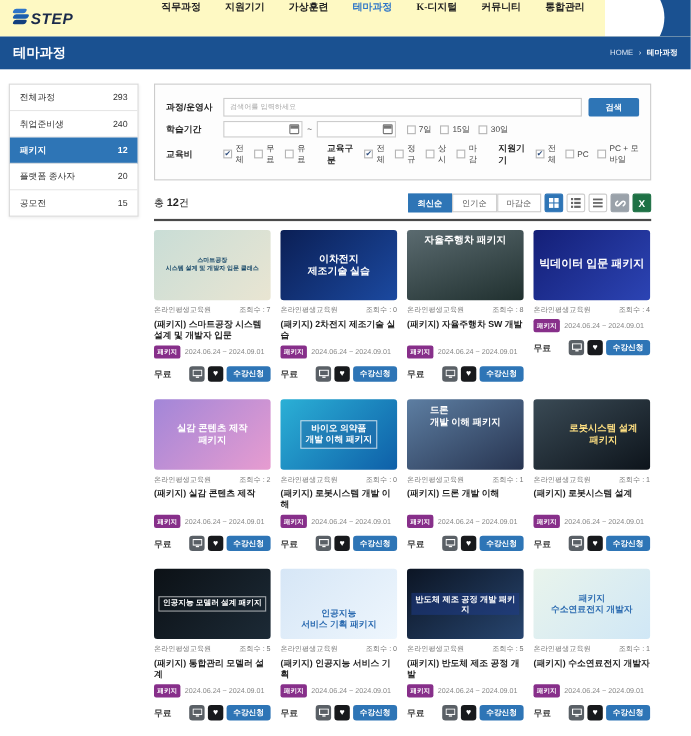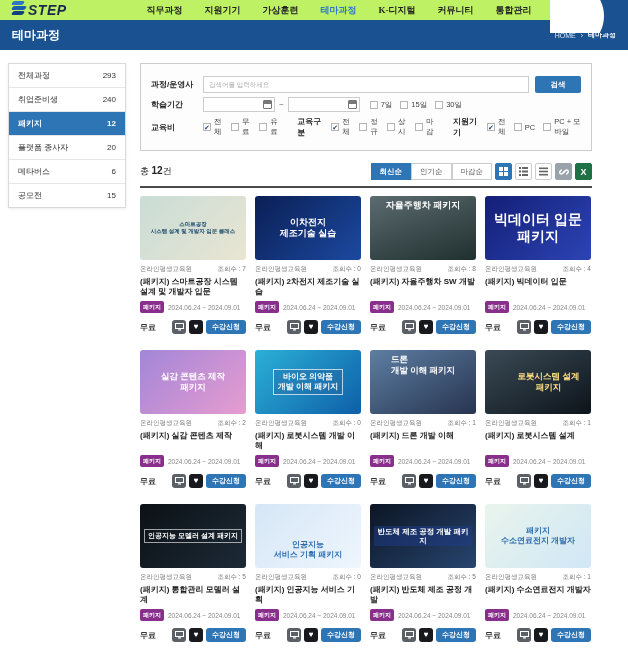--- a/index.html
+++ b/index.html
@@ -1,20 +1,20 @@
 <!DOCTYPE html>
 <html><head>
 <meta charset="utf-8">
 <style>
   * { margin:0; padding:0; box-sizing:border-box; }
   html,body { width:628px; height:669px; overflow:hidden; background:#fff;
     font-family:"Liberation Sans","DejaVu Sans",sans-serif; }
 
   
-  .header { position:relative; height:20px; background:#bef264; display:flex; align-items:center; }
+  .header { position:relative; height:33px; background:#fef9c3; display:flex; }
   .logo { display:flex; align-items:center; margin-left:12px; cursor:pointer; }
   .logo-s { width:14px; height:18px; margin-right:2px; position:relative; }
   .logo-s span { position:absolute; left:0; height:4px; background:#2e75c8; border-radius:2px; transform:skewX(-25deg); }
   .logo-s span:nth-child(1){ top:0; width:12px; }
   .logo-s span:nth-child(2){ top:5px; width:14px; background:#1b5fae; }
   .logo-s span:nth-child(3){ top:10px; width:12px; background:#123f7e; }
   .logo-text { font-size:14px; font-weight:bold; font-style:italic; color:#1b2a4a; letter-spacing:0.5px; }
   .nav { display:flex; gap:22px; margin-left:80px;font-family:Liberation Serif, serif; }
   .nav-item { font-size:9px; font-weight:bold; color:#222; cursor:pointer; white-space:nowrap; }
   .nav-item.active { color:#2e75c8; }
@@ -72,21 +72,21 @@
   .results-divider { height:2px; background:#4a4a4a; margin-top:6px; }
 
   
   .grid { display:grid; grid-template-columns:repeat(4,106px); gap:16px 9px; margin-top:8px; }
   .card { width:106px; cursor:pointer; }
   .thumb { width:106px; height:64px; border-radius:3px; display:flex; align-items:center; justify-content:center; text-align:center; overflow:hidden; padding:4px; }
   .thumb-text { white-space:pre-line; line-height:1.25; }
   .theme-1 { background:linear-gradient(135deg,#c9ddd6,#e9e5d2); } .theme-1 .thumb-text{ color:#1a4a6a; font-size:5.5px; font-weight:bold; }
   .theme-2 { background:linear-gradient(135deg,#0b1f55,#1b49a0); } .theme-2 .thumb-text{ color:#fff; font-size:9px; font-weight:bold; }
   .theme-3 { background:linear-gradient(160deg,#5b6b70,#20302f); } .theme-3 .thumb-text{ color:#fff; font-size:9px; font-weight:bold; align-self:flex-start; }
-  .theme-4 { background:linear-gradient(135deg,#141f77,#2c44b4); } .theme-4 .thumb-text{ color:#fff; font-size:14px; font-weight:bold; }
+  .theme-4 { background:linear-gradient(135deg,#141f77,#2c44b4); } .theme-4 .thumb-text{ color:#fff; font-size:10px; font-weight:bold; }
   .theme-5 { background:linear-gradient(135deg,#a286d8,#e79cd0); } .theme-5 .thumb-text{ color:#fff; font-size:8.5px; font-weight:bold; }
   .theme-6 { background:linear-gradient(135deg,#2bb0d6,#0e5fa8); } .theme-6 .thumb-text{ color:#fff; font-size:8px; font-weight:bold; border:1px solid rgba(255,255,255,0.7); padding:2px 4px; background:rgba(40,100,160,0.35); }
   .theme-7 { background:linear-gradient(150deg,#5d7ea2,#273450); } .theme-7 .thumb-text{ color:#fff; font-size:8.5px; font-weight:bold; align-self:flex-start; text-align:left; }
   .theme-8 { background:linear-gradient(150deg,#39ununk,#000); background:linear-gradient(150deg,#3a4a55,#0d141b); } .theme-8 .thumb-text{ color:#ffe082; font-size:8.5px; font-weight:bold;margin-left:21px; }
   .theme-9 { background:linear-gradient(135deg,#0c1116,#1c2a36); } .theme-9 .thumb-text{ color:#fff; font-size:7px; font-weight:bold; border:1px solid rgba(255,255,255,0.6); padding:2px 3px; }
   .theme-10 { background:linear-gradient(135deg,#d6e6f6,#eef6fd); } .theme-10 .thumb-text{ color:#2a6ab0; font-size:8px; font-weight:bold;margin-top:28px; }
   .theme-11 { background:linear-gradient(145deg,#0c1524,#27456f); } .theme-11 .thumb-text{ color:#fff; font-size:7.5px; font-weight:bold; background:rgba(30,60,140,0.5); padding:1px 3px; }
   .theme-12 { background:linear-gradient(135deg,#e9f4ec,#d0e7f6); } .theme-12 .thumb-text{ color:#2a6ab0; font-size:8px; font-weight:bold; }
   .meta-row { display:flex; justify-content:space-between; margin-top:5px; }
   .provider { font-size:6.5px; color:#777; }
@@ -149,24 +149,20 @@
     </div>
     <div class="side-row active">
       <span>패키지</span>
       <span class="side-count">12</span>
     </div>
     <div class="side-row">
       <span>플랫폼 종사자</span>
       <span class="side-count">20</span>
     </div>
     <div class="side-row">
-      <span>메타버스</span>
-      <span class="side-count">6</span>
-    </div>
-    <div class="side-row">
       <span>공모전</span>
       <span class="side-count">15</span>
     </div>
   </div>
 
   <div class="content">
 
     <div class="filter-box">
       <div class="f-row">
         <span class="f-label">과정/운영사</span>
@@ -393,21 +389,20 @@
   </div>
 
   <div class="card">
     <div class="thumb theme-4">
       <span class="thumb-text">빅데이터 입문 패키지</span>
     </div>
     <div class="meta-row">
       <span class="provider">온라인평생교육원</span>
       <span class="views">조회수 : 4</span>
     </div>
-    <div class="title">(패키지) 빅데이터 입문</div>
     <div class="badge-row">
       <span class="badge">패키지</span>
       <span class="date">2024.06.24 ~ 2024.09.01</span>
     </div>
     <div class="card-footer">
       <span class="price">무료</span>
       <span class="actions">
         <button class="icon-btn monitor">
           <svg width="9" height="8" viewBox="0 0 9 8">
                   <rect x="0.5" y="0.5" width="8" height="5" fill="none" stroke="#fff" stroke-width="1"></rect>

